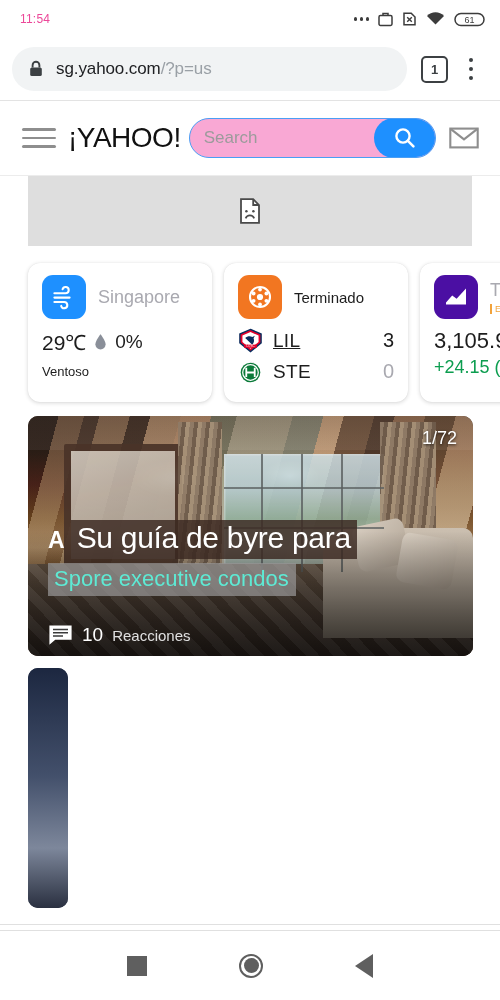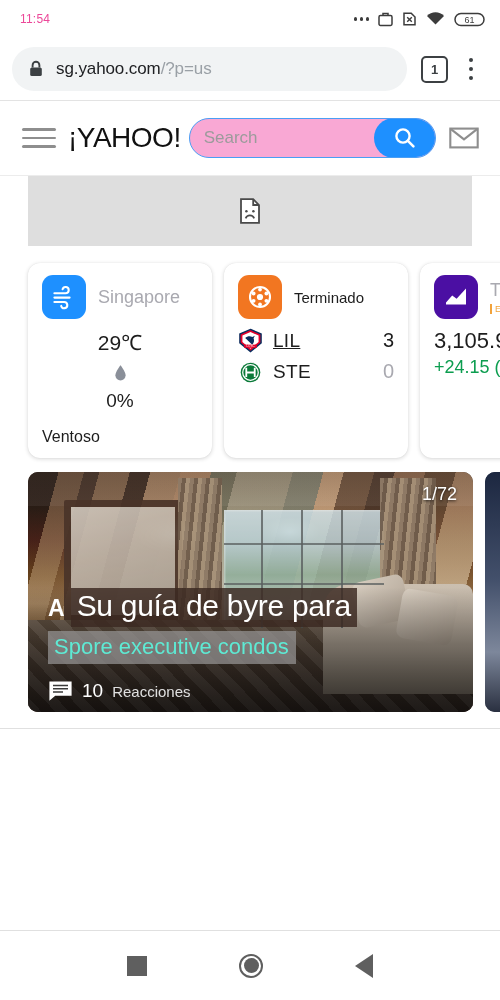--- a/index.html
+++ b/index.html
@@ -209,26 +209,25 @@
     color: #1d1d1d;
     white-space: nowrap;
   }
   .stock-name { font-size: 18px; color: #a9a9b0; white-space: nowrap; }
   .stock-sub  { font-size: 9px; color: #f2a33c; border-left: 2px solid #f2a33c; padding-left: 3px; margin-top: 3px; white-space: nowrap;}
 
   .weather-row {
     display: flex;
     align-items: center;
     gap: 8px;
-    margin-bottom: 16px;
-    flex-direction: column;
+    margin-bottom: 8px;
   }
   .temp { font-size: 21px; color: #1d1d1d; }
   .precip { font-size: 19px; color: #1d1d1d; }
-  .cond { font-size: 16px; color: #1d1d1d; }
+  .cond { font-size: 13px; color: #1d1d1d; }
 
   .score-row {
     display: flex;
     align-items: center;
     gap: 10px;
     margin-bottom: 6px;
   }
   .team-logo { width: 25px; height: 25px; flex: 0 0 auto; }
   .team-abbr { font-size: 19px; color: #1d1d1d; flex: 1; letter-spacing: .3px; }
   .team-abbr.win { text-decoration: underline; }
@@ -237,20 +236,21 @@
 
   .stock-price { font-size: 22px; color: #1d1d1d; white-space: nowrap; }
   .stock-change { font-size: 18px; color: #0c9d4f; white-space: nowrap; margin-top: 3px; }
 
   
   .article-strip {
     display: flex;
     gap: 12px;
     padding: 0 0 0 28px;
     overflow: hidden;
+    flex-direction: column;
   }
   .article-card {
     position: relative;
     width: 445px;
     height: 240px;
     border-radius: 10px;
     overflow: hidden;
     flex: 0 0 auto;
     background: #4a3b33;
   }
@@ -354,21 +354,21 @@
     display: inline-block;
     font-size: 22px;
     color: #5eead4;
     background: rgba(150,148,148,.72);
     padding: 3px 7px 4px 6px;
     margin-top: 4px;
     white-space: nowrap;
   }
   .art-reactions {
     display: flex; align-items: center; gap: 9px;
-    margin-top: 16px;
+    margin-top: 28px;
   }
   .react-count { font-size: 19px; color: #ffffff; }
   .react-label { font-size: 15px; color: #e0e0e0; }
 
   .page-divider { border-top: 1px solid #e0e0e0; margin-top: 16px; }
 
   
   .nav-bar {
     position: absolute;
     left: 0; right: 0; bottom: 0;

